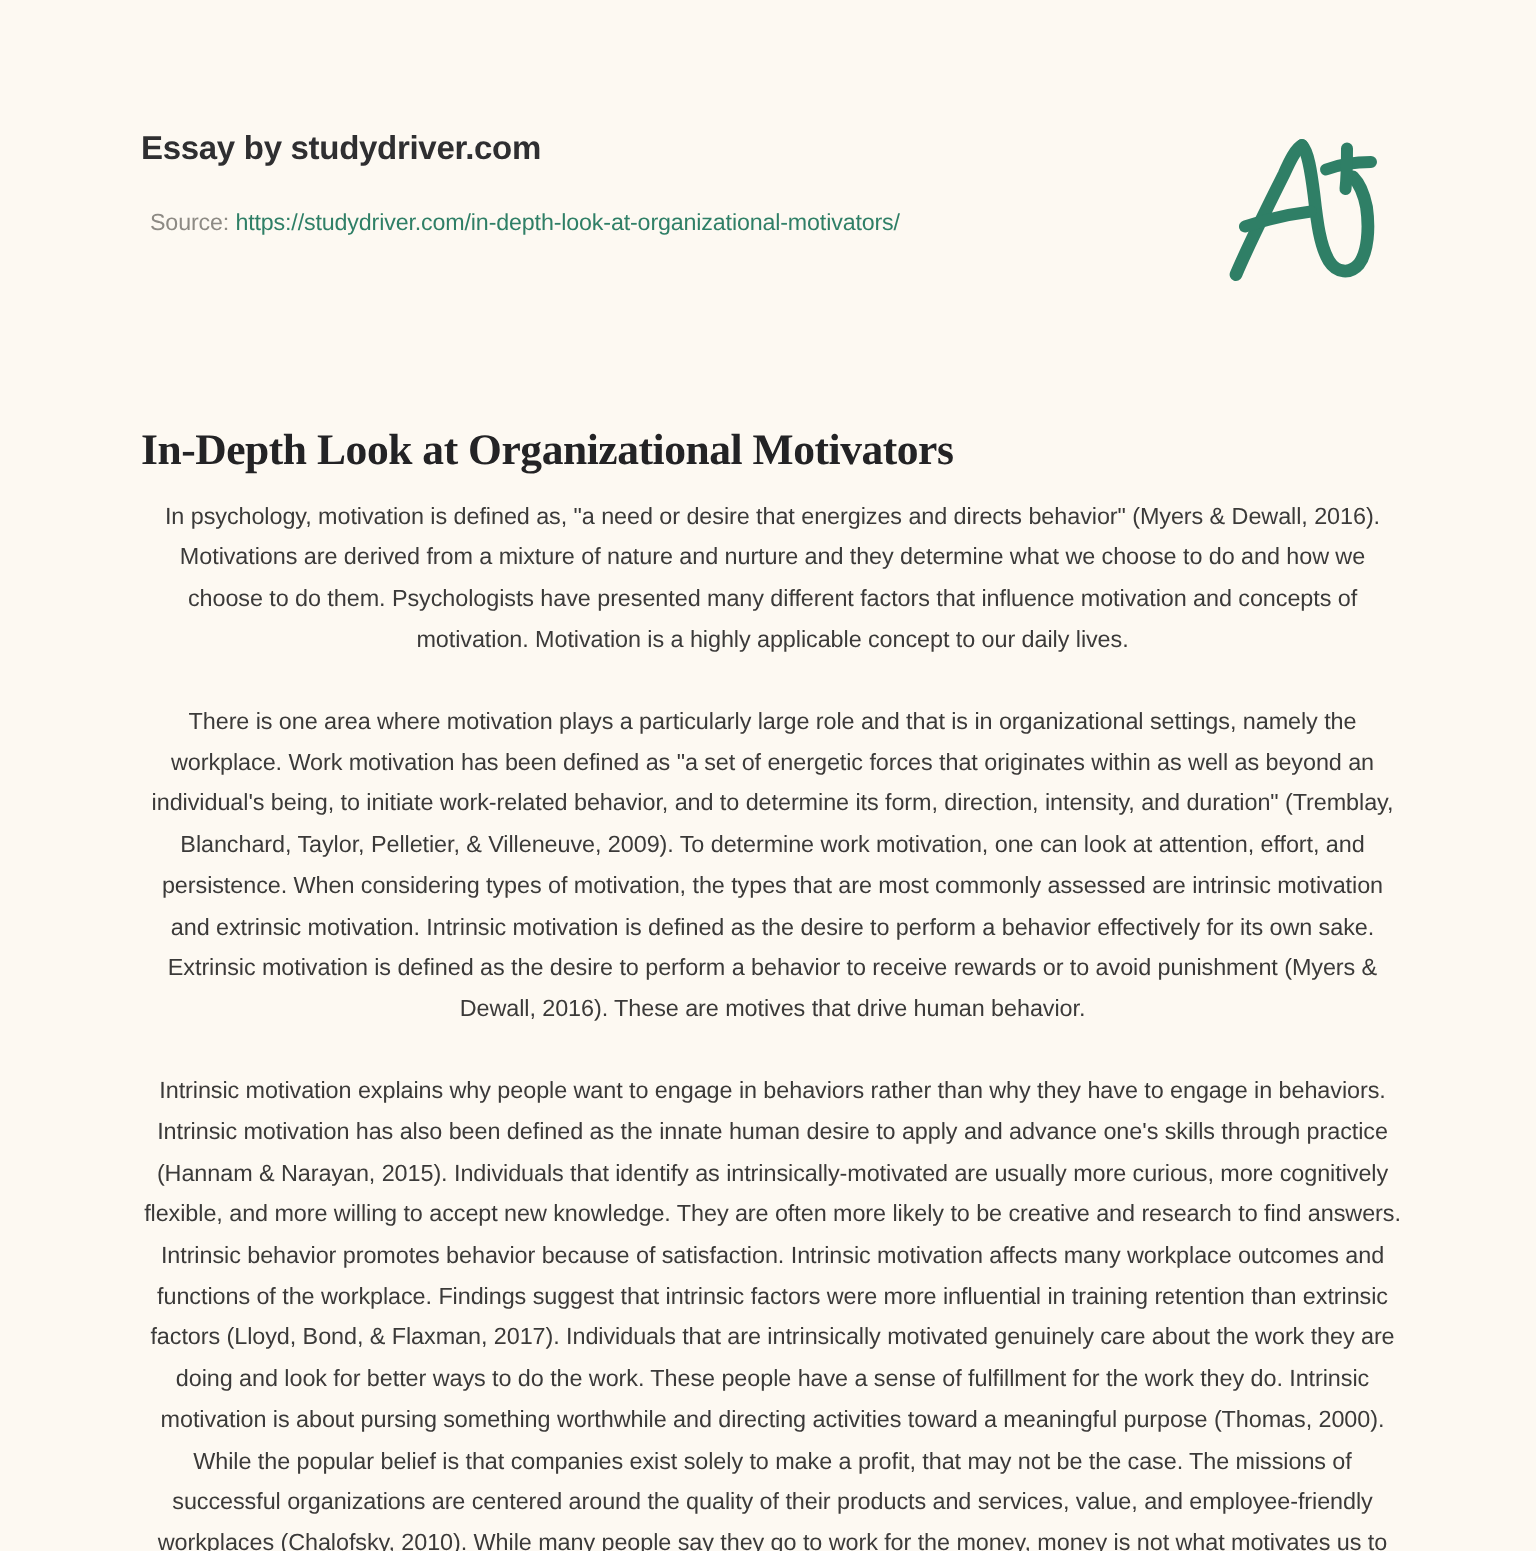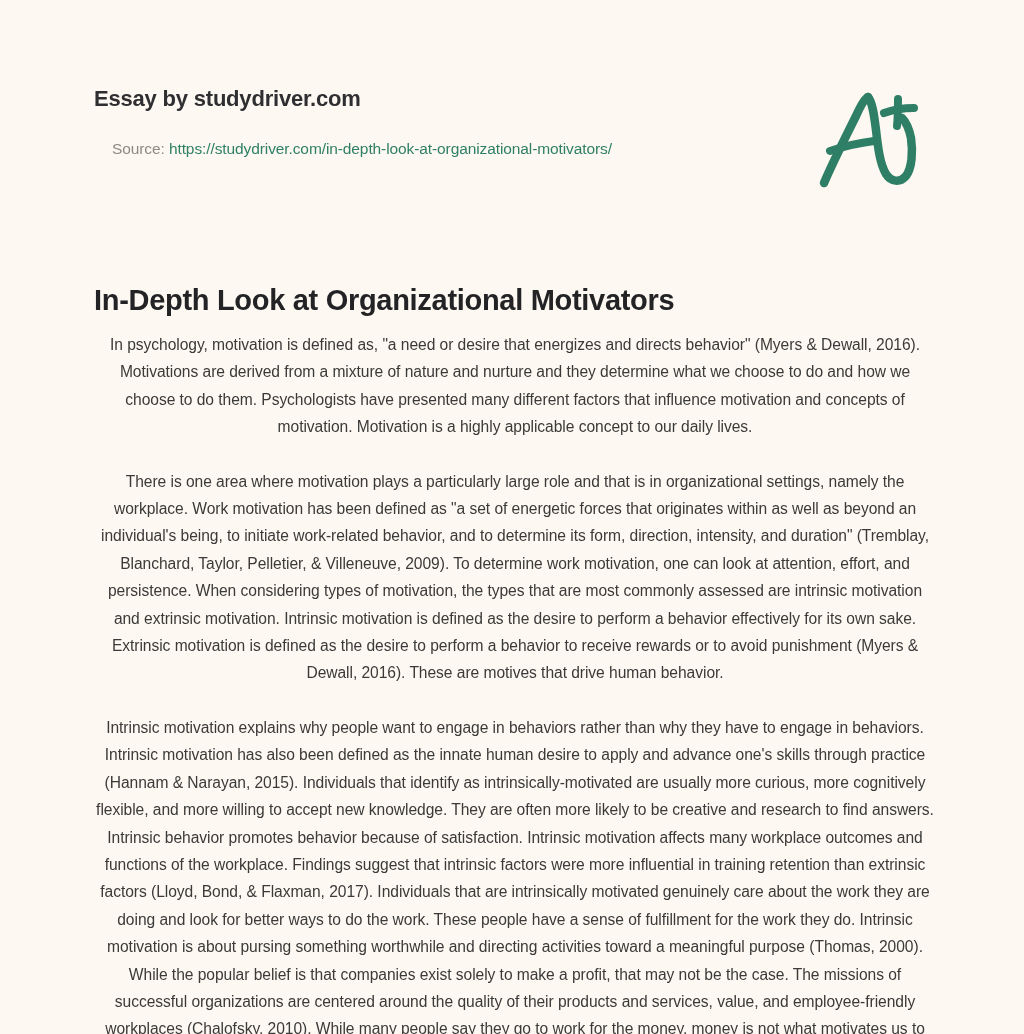--- a/index.html
+++ b/index.html
@@ -39,21 +39,21 @@
     top: 66px;
     font-size: 22px;
     font-weight: 700;
     color: #2f2f31;
     letter-spacing: -0.2px;
     white-space: nowrap;
   }
 
   .source-line {
     position: absolute;
-    left: 112px;
+    left: 100px;
     top: 120px;
     font-size: 15.5px;
     color: #8d8a84;
     white-space: nowrap;
     letter-spacing: -0.1px;
   }
 
   .source-label {
     color: #8d8a84;
   }
@@ -81,20 +81,21 @@
   .doc-title {
     position: absolute;
     left: 94px;
     top: 243px;
     width: 840px;
     font-size: 29px;
     font-weight: 700;
     color: #232325;
     letter-spacing: -0.3px;
     line-height: 1.25;
+    font-family: Liberation Serif, serif;
   }
 
   
   .doc-body {
     position: absolute;
     left: 94px;
     top: 311px;
     width: 842px;
     font-size: 15.6px;
     line-height: 27.4px;

